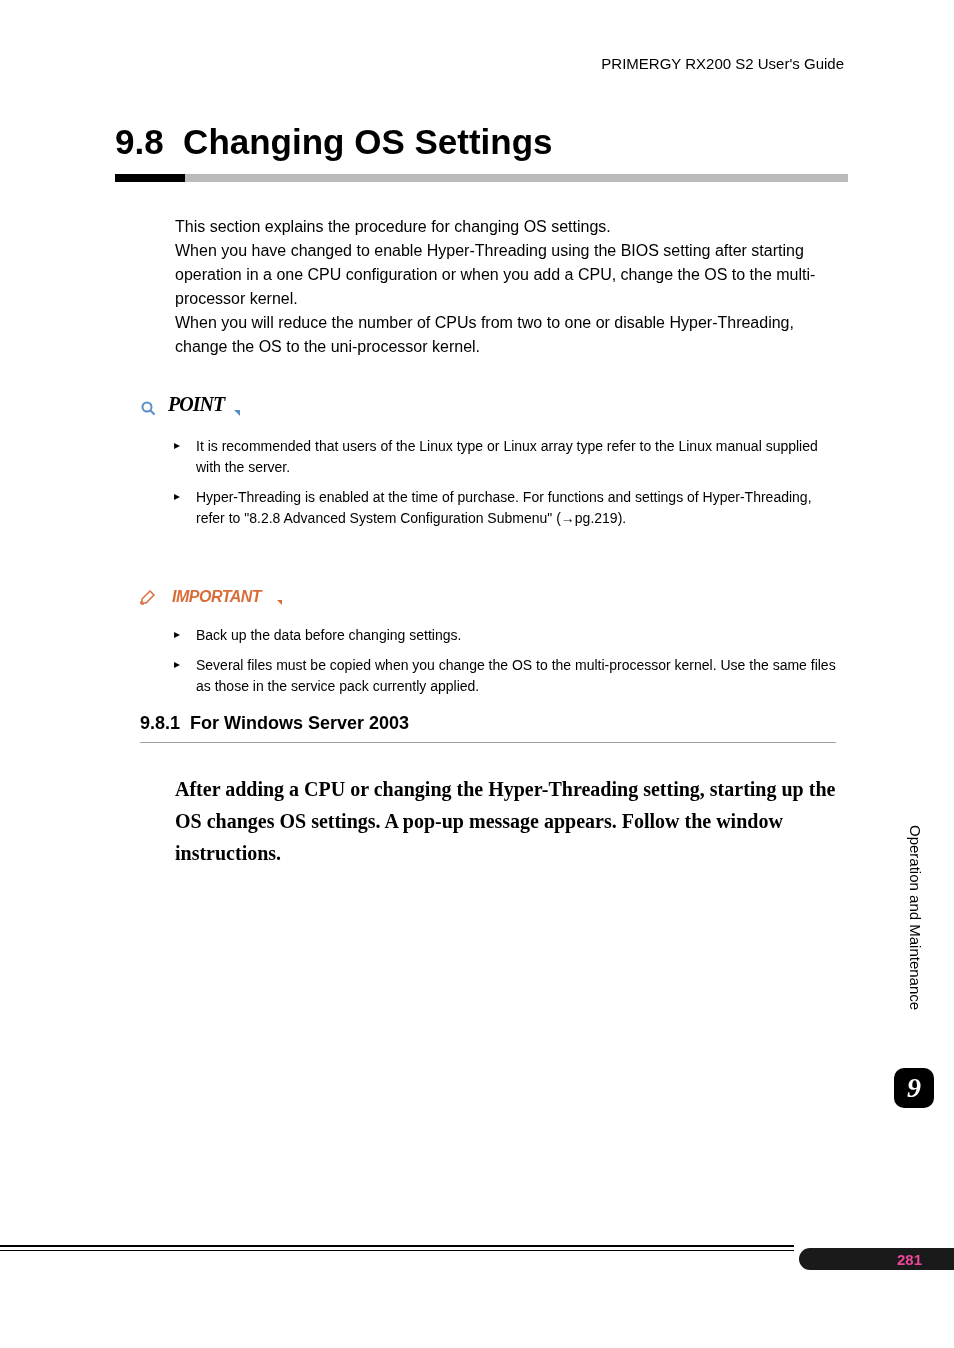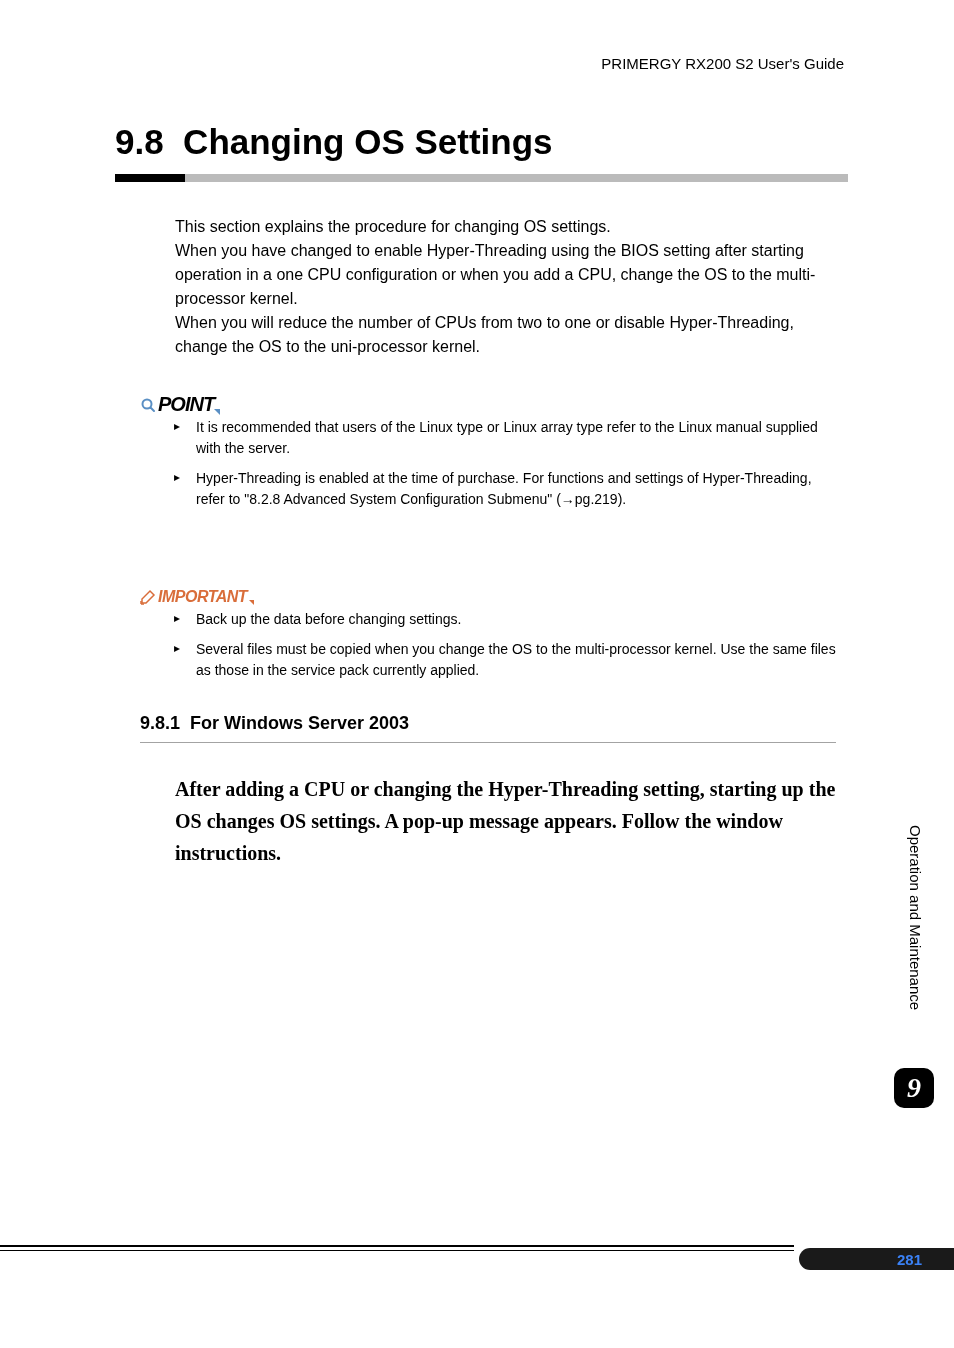--- a/index.html
+++ b/index.html
@@ -46,22 +46,23 @@
       line-height: 1.5;
     }
     .point-section {
       position: absolute;
       top: 393px;
       left: 140px;
       right: 110px;
     }
     .point-label {
       display: inline-flex;
-      align-items: center;
-      gap: 2px;
+      align-items: flex-end;
+      gap: 12px;
+      font-family: Liberation Serif, serif;
     }
     .point-icon {
       width: 16px;
       height: 16px;
     }
     .point-text {
       font-size: 20px;
       font-weight: 900;
       font-style: italic;
       letter-spacing: -1px;
@@ -69,20 +70,21 @@
     }
     .point-corner {
       width: 0;
       height: 0;
       border-left: 6px solid transparent;
       border-top: 6px solid #5a8fc4;
       margin-left: -2px;
       margin-top: 14px;
     }
     .bullet-list {
+      margin-top: 16px;
       padding-left: 56px;
       list-style: none;
     }
     .bullet-list li {
       position: relative;
       font-size: 14px;
       line-height: 1.5;
       margin-bottom: 9px;
     }
     .bullet-list li::before {
@@ -94,21 +96,21 @@
     }
     .important-section {
       position: absolute;
       top: 588px;
       left: 140px;
       right: 110px;
     }
     .important-label {
       display: inline-flex;
       align-items: center;
-      gap: 2px;
+      gap: 16px;
     }
     .important-icon {
       width: 16px;
       height: 16px;
     }
     .important-text {
       font-size: 16px;
       font-weight: 900;
       font-style: italic;
       letter-spacing: -0.5px;
@@ -172,21 +174,21 @@
       height: 22px;
       width: 155px;
       background: #1a1a1a;
       border-radius: 11px 0 0 11px;
       display: flex;
       align-items: center;
       justify-content: flex-start;
       padding-left: 98px;
     }
     .page-num {
-      color: #3b82f6;
+      color: #ec4899;
       font-size: 15px;
       font-weight: 700;
     }
     .footer-lines {
       position: absolute;
       bottom: 97px;
       left: 0;
       right: 160px;
     }
     .footer-line-thick {

